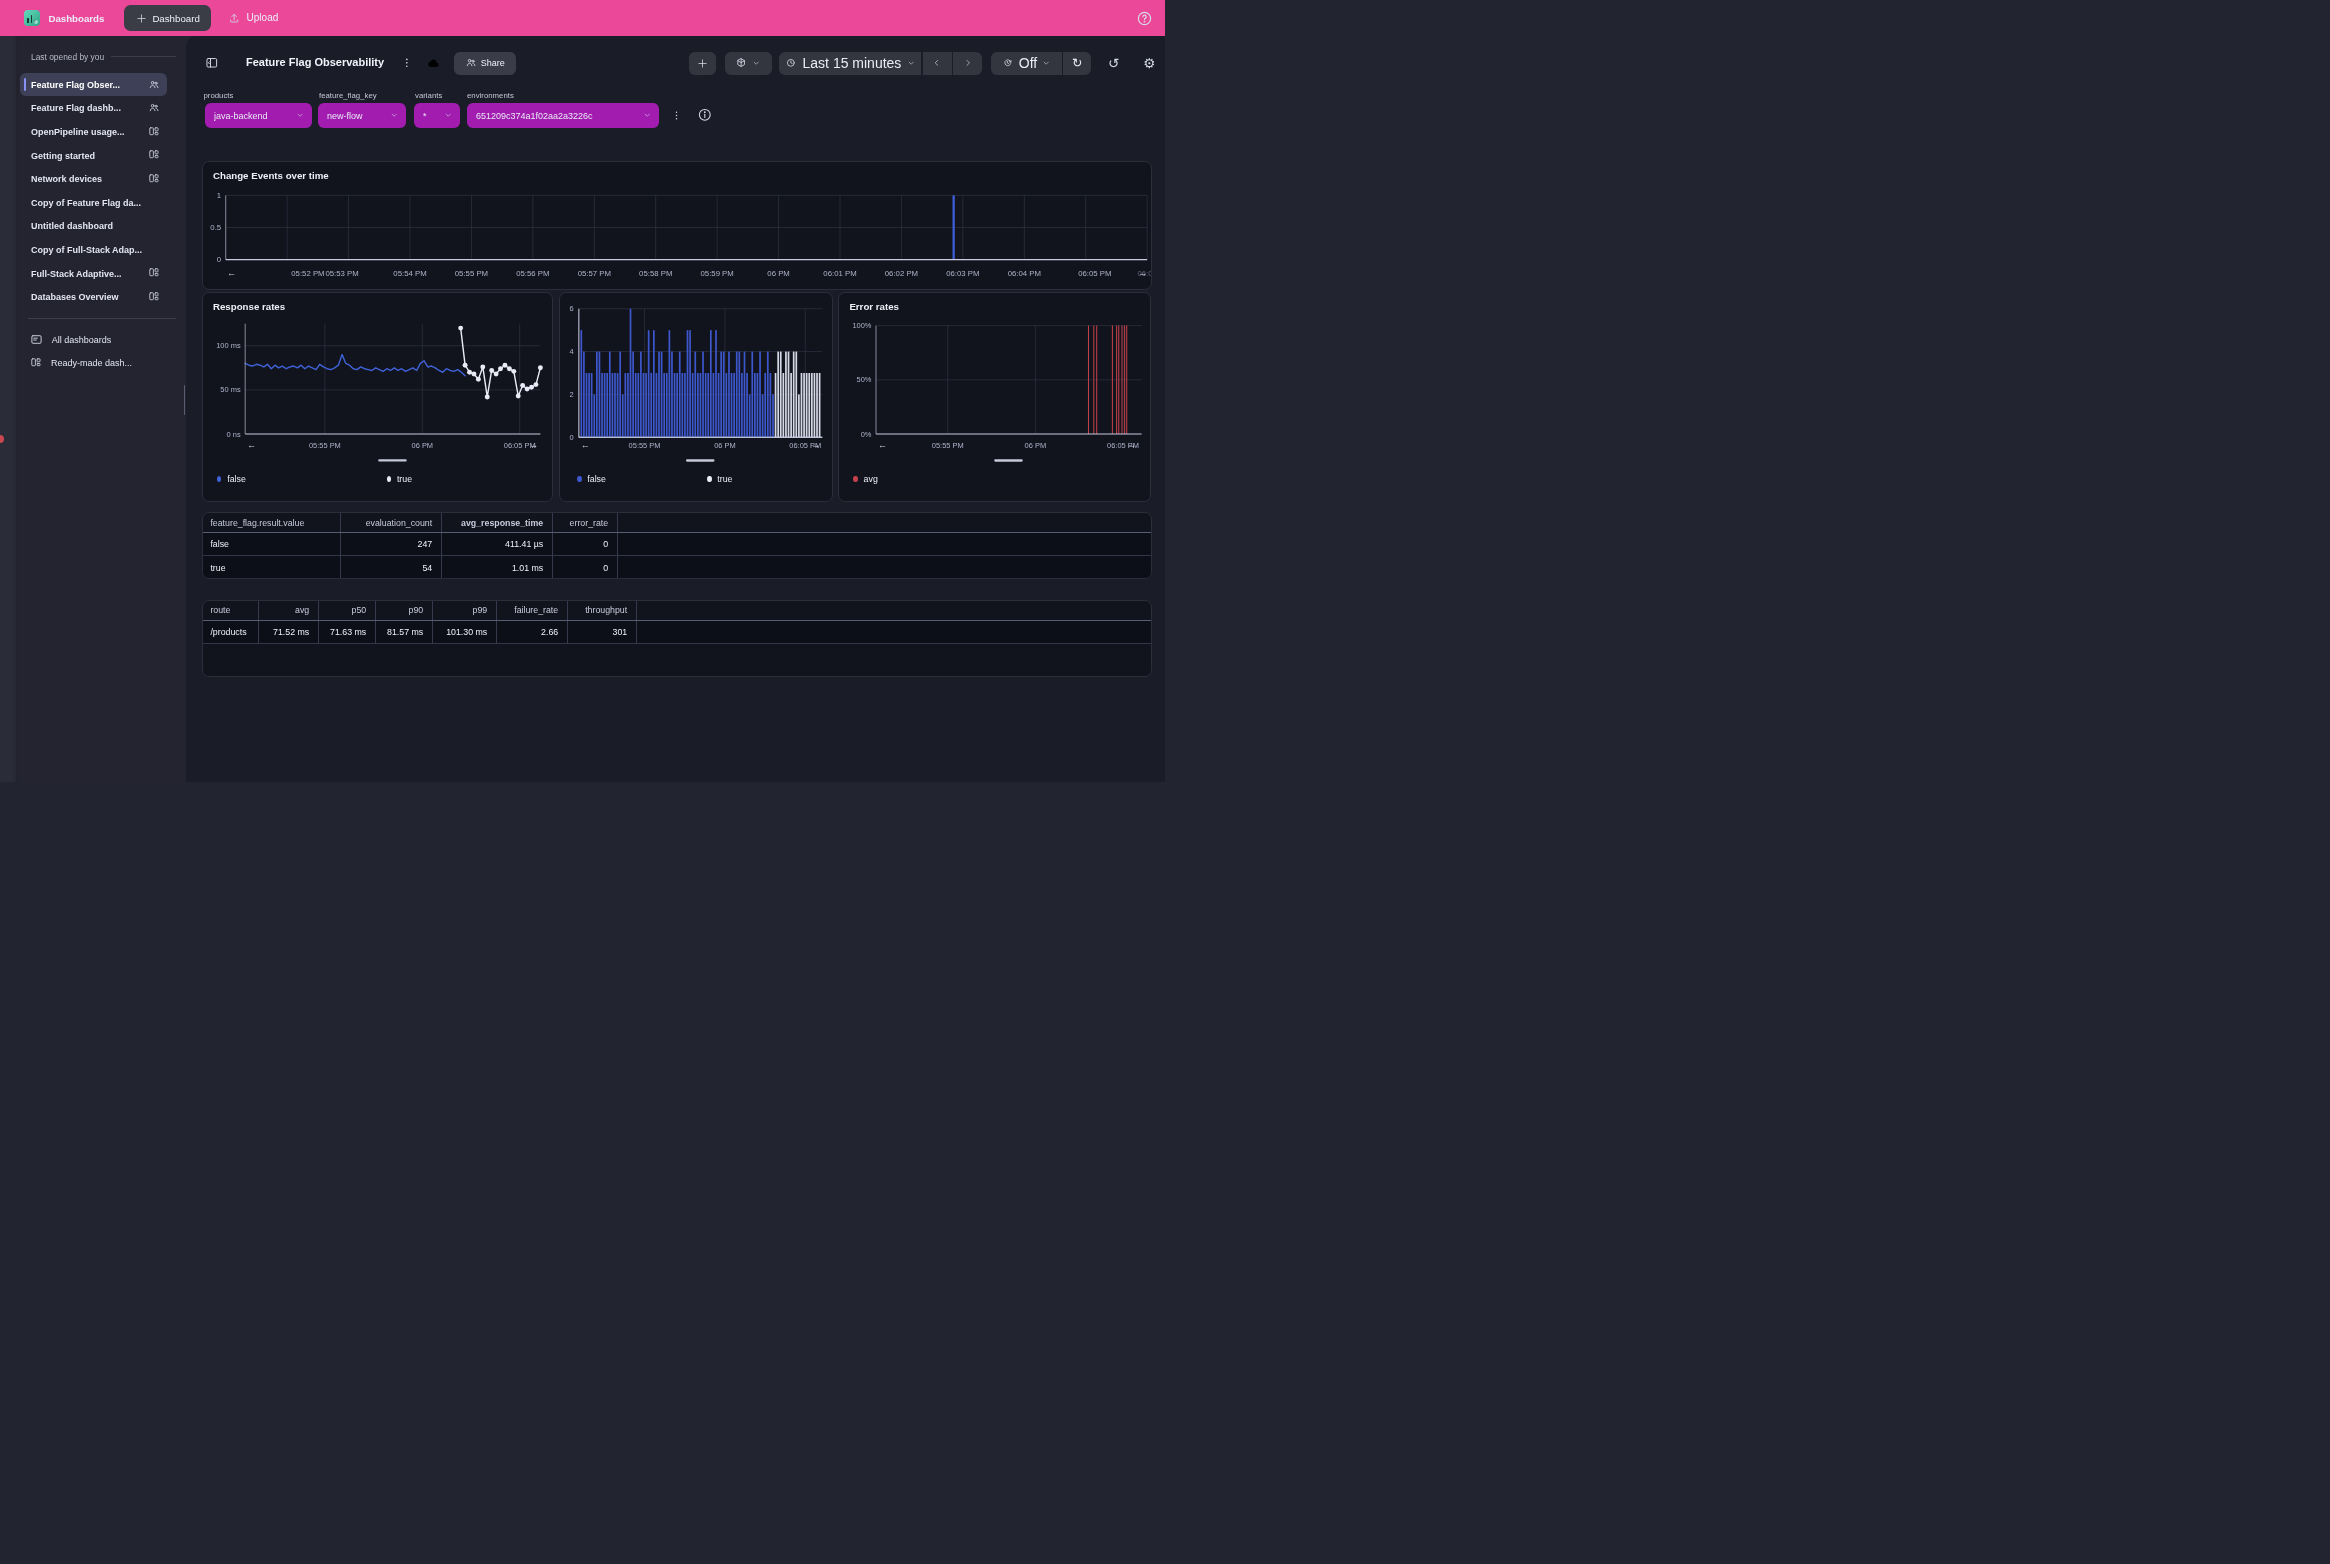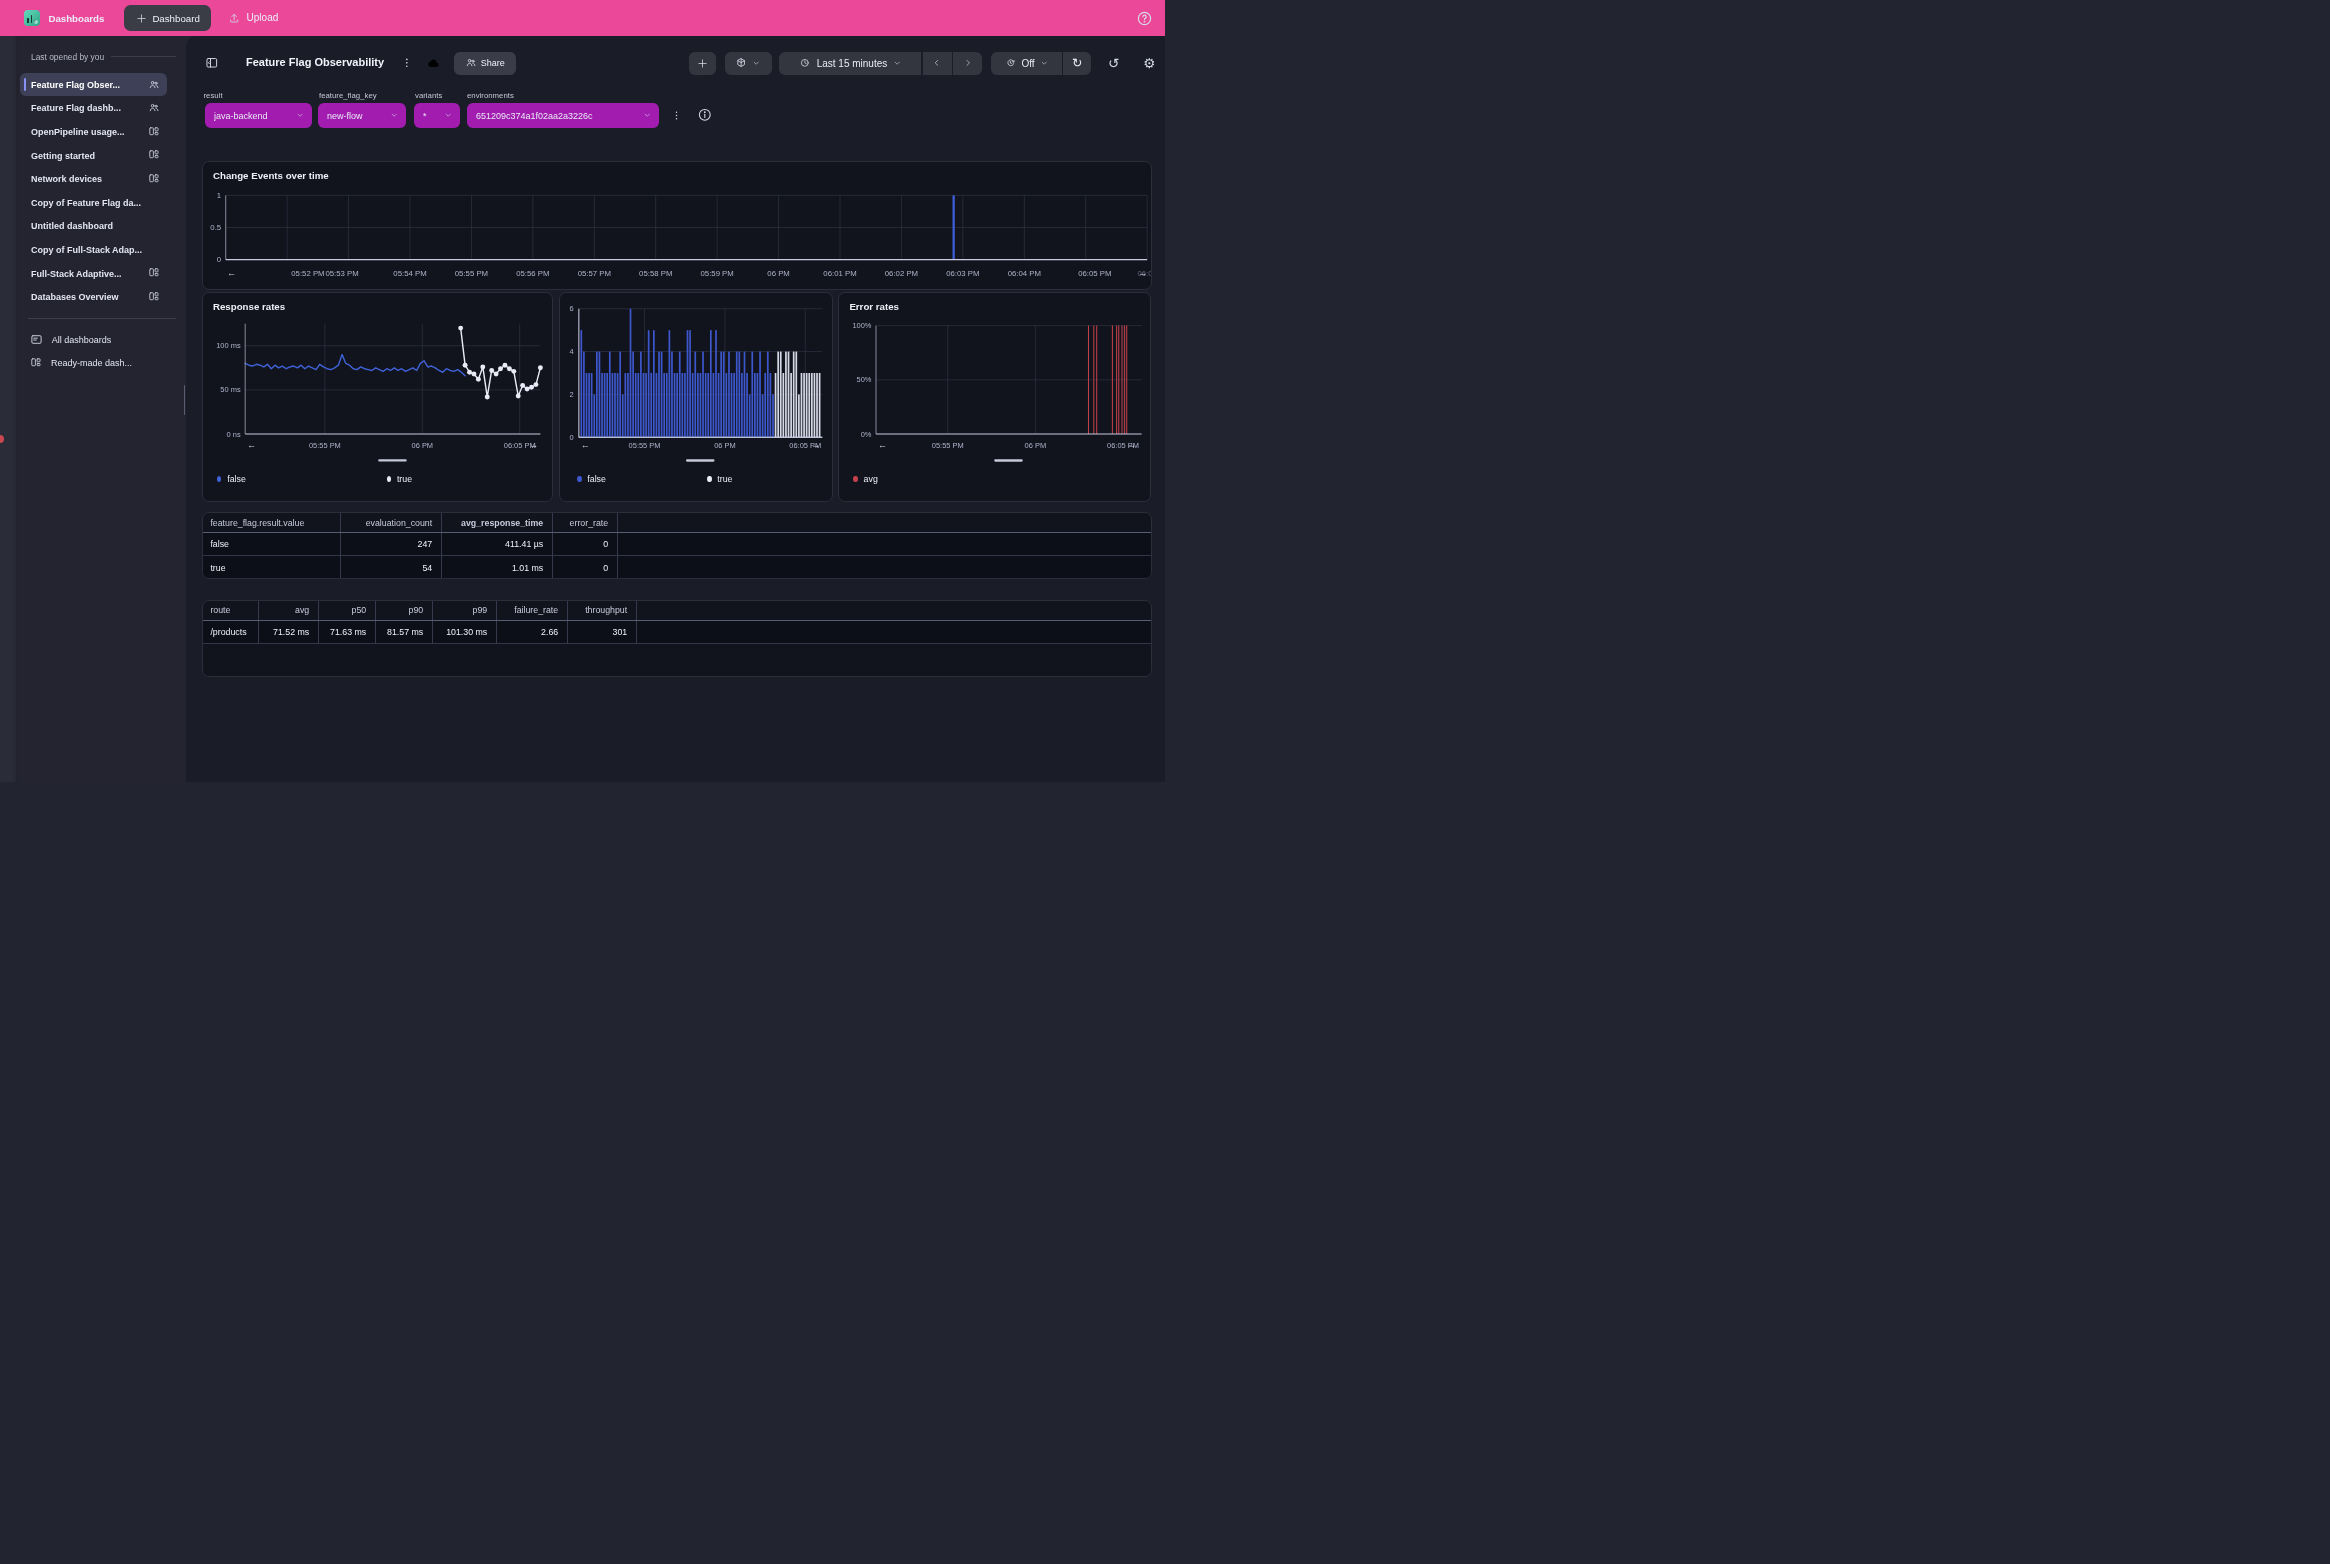--- a/index.html
+++ b/index.html
@@ -51,21 +51,21 @@
   .main{position:absolute;left:186px;top:36px;right:0;bottom:0;background:#1a1c27;border-top-left-radius:10.4px;}
 
   .header-row{position:absolute;left:0;top:15.6px;width:100%;height:23.4px;}
   .iconbtn{background:none;border:none;padding:0;display:flex;align-items:center;justify-content:center;cursor:pointer;color:#d4d7e6;}
   .hb{position:absolute;top:2.6px;width:18px;height:18px;}
   .page-title{position:absolute;left:60px;top:4.5px;font-size:11px;font-weight:700;color:#f2f4fc;}
   .share-pill{position:absolute;left:268px;top:0;height:23.4px;width:62px;border-radius:5.8px;background:#3a3c48;
               display:flex;align-items:center;justify-content:center;gap:3px;font-size:9px;color:#f0f2fa;cursor:pointer;}
   .toolbar{position:absolute;right:5.8px;top:0;height:23.4px;display:flex;align-items:center;}
   .tb-pill{height:23.4px;background:#33353f;border-radius:5.8px;display:flex;align-items:center;justify-content:center;
-           color:#e9ebf5;font-size:10px;cursor:pointer;box-sizing:border-box;}
+           color:#e9ebf5;font-size:14px;cursor:pointer;box-sizing:border-box;}
   .tb-group{display:flex;gap:1.3px;border-radius:5.8px;overflow:hidden;}
   .tb-group .tb-pill{border-radius:0;} .gap12{margin-right:7.8px;} .gap14{margin-right:9px;} .gap20{margin-right:13px;} .gap25{margin-right:16px;}
 
   
   .filter-labels{position:absolute;left:0;top:55px;height:10.4px;width:100%;}
   .filter-labels span{position:absolute;font-size:7.8px;color:#c3c6d6;}
   .filters{position:absolute;left:0;top:67px;height:25px;width:100%;}
   .f-pill{position:absolute;height:25px;background:#a21caf;border-radius:5.8px;display:flex;align-items:center;
           padding:0 7.8px 0 9px;box-sizing:border-box;font-size:9px;color:#e9ebf5;cursor:pointer;}
   .f-pill .val{flex:1;white-space:nowrap;overflow:hidden;}
@@ -358,21 +358,21 @@
       <button class="iconbtn gap25" style="width:19.5px;height:23.4px;font-size:13.6px;color:#d4d7e6">
         <span style="font-family:'DejaVu Sans',sans-serif;">↺</span>
       </button>
       <button class="iconbtn" style="width:19.5px;height:23.4px;font-size:13.6px;color:#d4d7e6">
         <span style="font-family:'DejaVu Sans',sans-serif;">⚙</span>
       </button>
     </div>
   </div>
 
   <div class="filter-labels">
-    <span style="left:17.5px">result</span>
+    <span style="left:17.5px">products</span>
     <span style="left:133px">feature_flag_key</span>
     <span style="left:229px">variants</span>
     <span style="left:281px">environments</span>
   </div>
 
   <div class="filters">
     <div class="f-pill" style="left:19px;width:107px">
       <span class="val">java-backend</span>
       <span class="icon chev">
           <svg width="8.4" height="8.4" viewBox="0 0 24 24">

